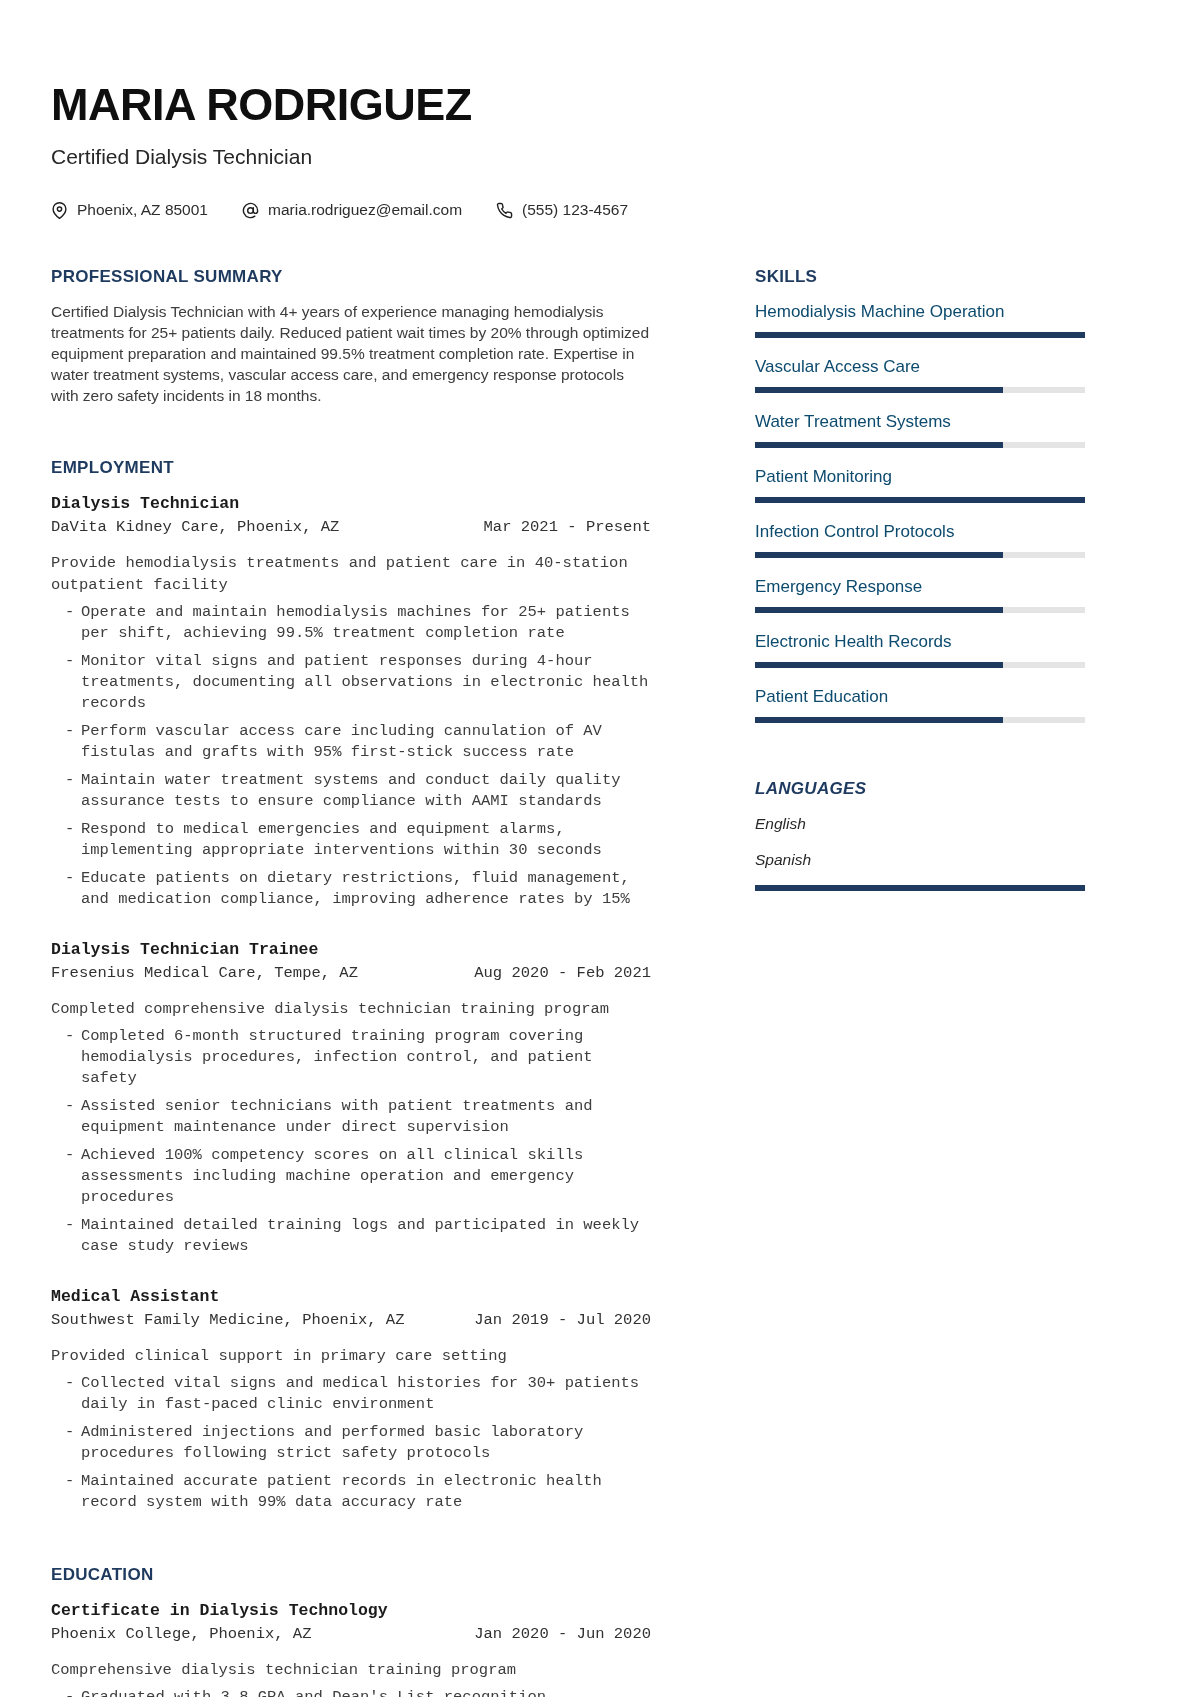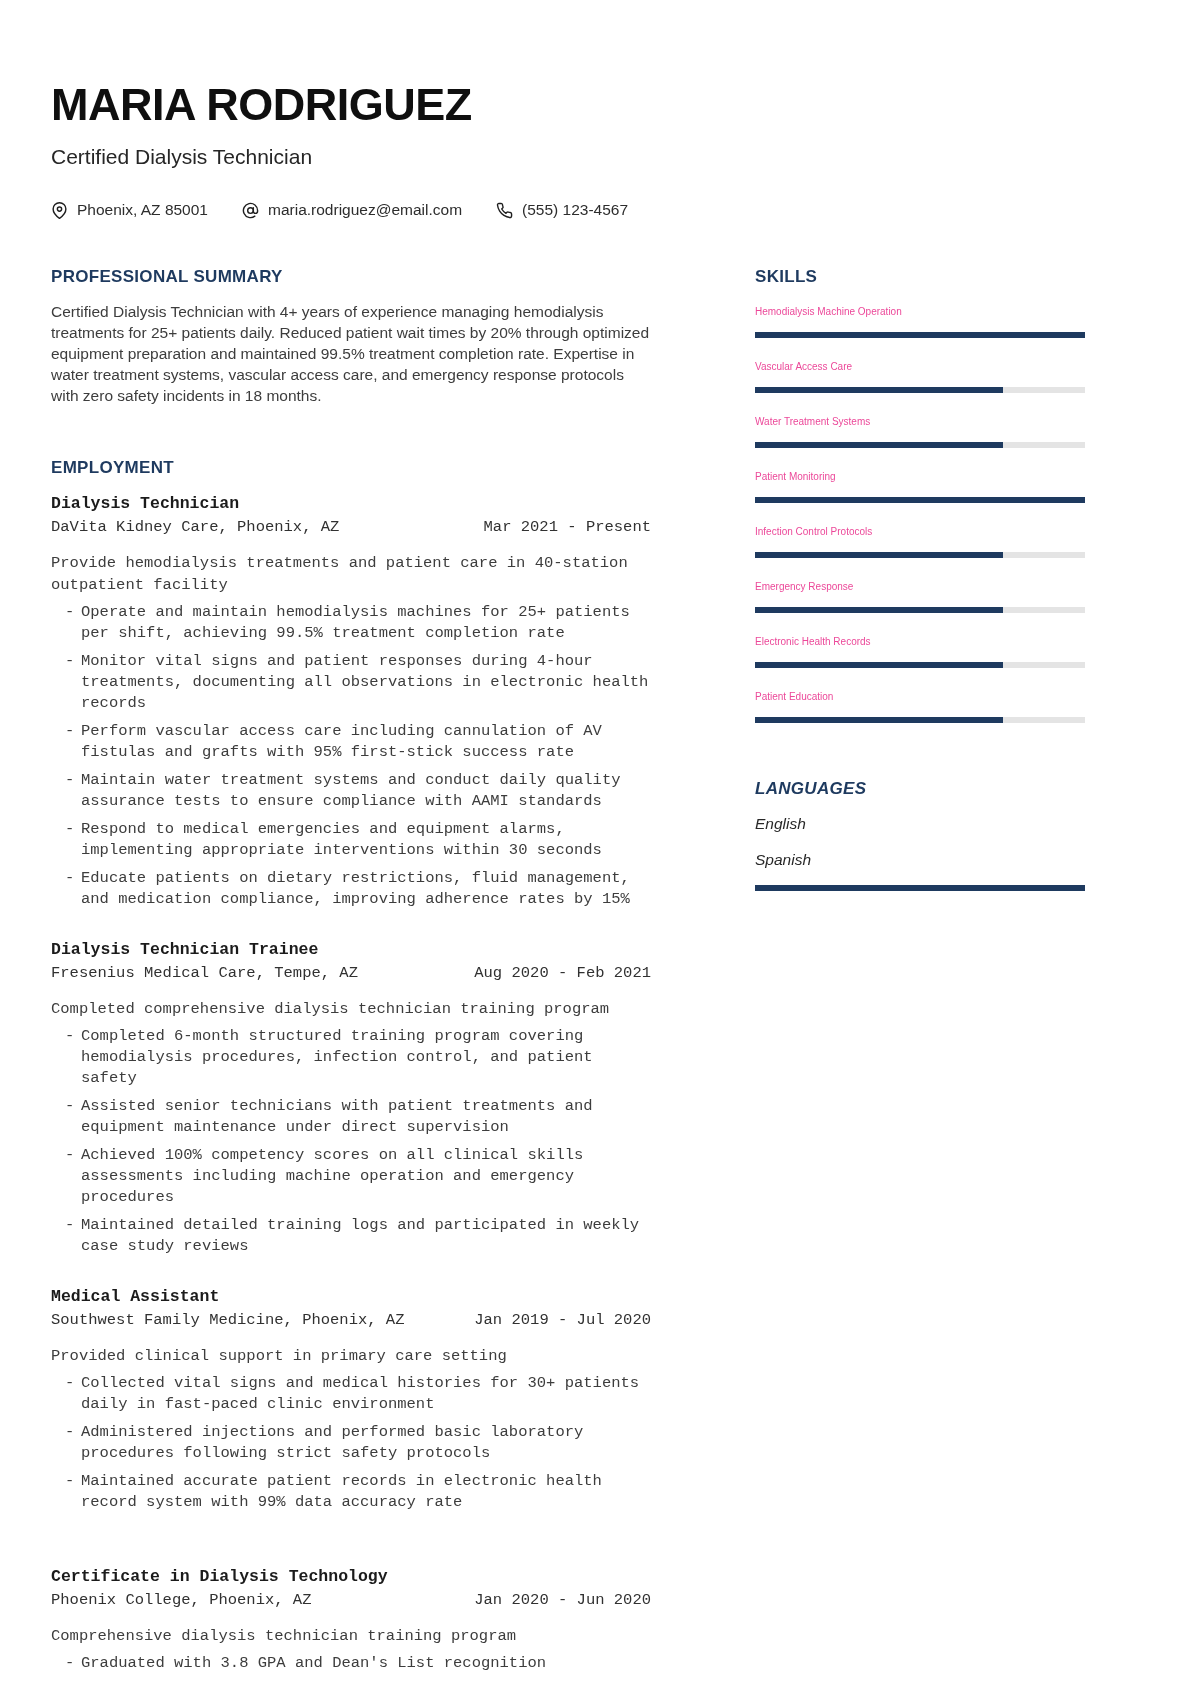--- a/index.html
+++ b/index.html
@@ -47,21 +47,21 @@
   .entry-meta{display:flex;justify-content:space-between;font-size:15.5px;color:#313131;line-height:23px;margin-top:1px;}
   .entry-summary{font-size:15.5px;color:var(--body-text);line-height:22px;margin-top:13px;}
   .bullets{list-style:none;margin-top:6px;}
   .bullet{display:flex;font-size:15.5px;line-height:21px;color:var(--body-text);margin-bottom:7px;}
   .bullet:last-child{margin-bottom:0;}
   .bullet-dash{flex:none;width:16px;margin-left:14px;}
   .bullet-text{flex:1;}
 
   
   .skill{margin-bottom:18px;}
-  .skill-name{font-size:10px;color:#ec4899;line-height:21px;}
+  .skill-name{font-size:17px;color:#0c4a6e;line-height:21px;}
   .skill-track{height:6px;background:var(--track);margin-top:10px;width:100%;}
   .skill-fill{height:6px;background:var(--accent);}
 
   
   .section-languages{margin-top:56px;font-style:italic;}
   .language{font-size:15.5px;color:#282828;line-height:21px;margin-bottom:15px;}
   .lang-divider{height:6px;background:var(--accent);margin-top:3px;}
 </style>
 </head>
 <body>
@@ -198,20 +198,21 @@
   <li class="bullet">
     <span class="bullet-dash">-</span>
     <span class="bullet-text">Maintained accurate patient records in electronic health record system with 99% data accuracy rate</span>
   </li>
 </ul>
   </div>
 </div>
       </section>
 
       <section class="section">
+        <h2 class="section-heading">EDUCATION</h2>
         <div id="education-entries">
   <div class="entry">
     <div class="entry-title">Certificate in Dialysis Technology</div>
     <div class="entry-meta">
       <span class="entry-org">Phoenix College, Phoenix, AZ</span>
       <span class="entry-dates">Jan 2020 - Jun 2020</span>
     </div>
     <div class="entry-summary">Comprehensive dialysis technician training program</div>
     <ul class="bullets">
   <li class="bullet">

